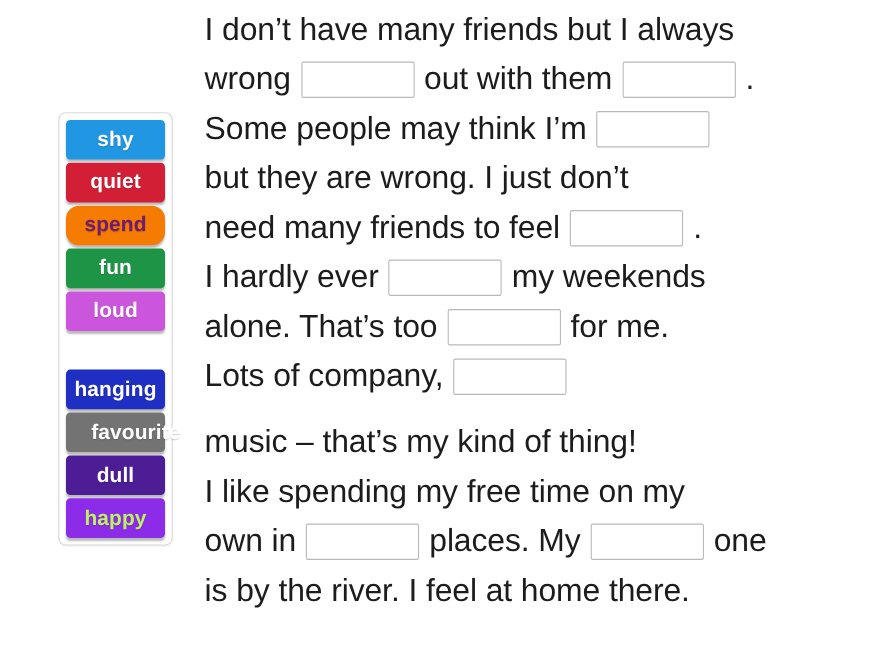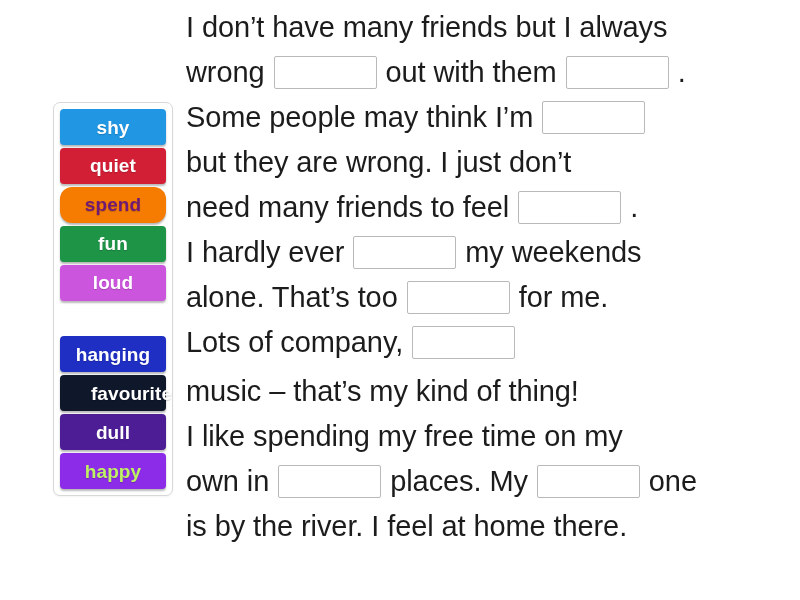--- a/index.html
+++ b/index.html
@@ -19,21 +19,21 @@
     width: 800px;
     height: 600px;
     background: #ffffff;
   }
 
   
   .word-bank {
     position: absolute;
     left: 53px;
     top: 102px;
-    width: 120px;
+    width: 104px;
     height: 394px;
     border: 1px solid #d8d8d8;
     border-radius: 7px;
     background: #ffffff;
     padding: 6px 6px;
     display: flex;
     flex-direction: column;
     justify-content: space-between;
     box-shadow: 0 1px 2px rgba(0,0,0,0.05);
   }
@@ -68,21 +68,21 @@
     letter-spacing: -0.1px;
   }
 
   .line {
     white-space: nowrap;
     height: 45px;
     display: flex;
     align-items: center;
   }
 
-  .line.gap-above { margin-top: 4px; }
+  .line.gap-above { margin-top: 15px; }
 
   .blank {
     display: inline-block;
     width: 103px;
     height: 33px;
     border: 1px solid #b9b9b9;
     background: #ffffff;
     border-radius: 2px;
     margin: 0 9px;
     vertical-align: middle;
@@ -97,21 +97,21 @@
 
 <div id="stage">
 
   <div class="word-bank" id="word-bank">
       <div class="word-tile" style="background: rgb(33, 150, 227); color: rgb(255, 255, 255);">shy</div>
       <div class="word-tile" style="background: rgb(210, 31, 53); color: rgb(255, 255, 255);">quiet</div>
       <div class="word-tile" style="background: rgb(245, 124, 0); color: #701a75; border-radius: 12px;">spend</div>
       <div class="word-tile" style="background: rgb(30, 148, 71); color: rgb(255, 255, 255);">fun</div>
       <div class="word-tile" style="background: rgb(203, 85, 220); color: rgb(255, 255, 255);">loud</div>
       <div class="word-tile" style="background: rgb(31, 47, 196); color: rgb(255, 255, 255); margin-top: 33px;">hanging</div>
-      <div class="word-tile" style="background: #0f172a; color: rgb(255, 255, 255); padding-left: 37px;">favourite</div>
+      <div class="word-tile" style="background: #737373; color: rgb(255, 255, 255); padding-left: 37px;">favourite</div>
       <div class="word-tile" style="background: #4c1d95; color: rgb(255, 255, 255);">dull</div>
       <div class="word-tile" style="background: rgb(140, 43, 232); color: #bef264;">happy</div>
     </div>
 
   <div class="passage" id="passage">
       <div class="line">
         <span class="txt">I don’t have many friends but I always</span>
       </div>
       <div class="line">
         <span class="txt">wrong</span>

